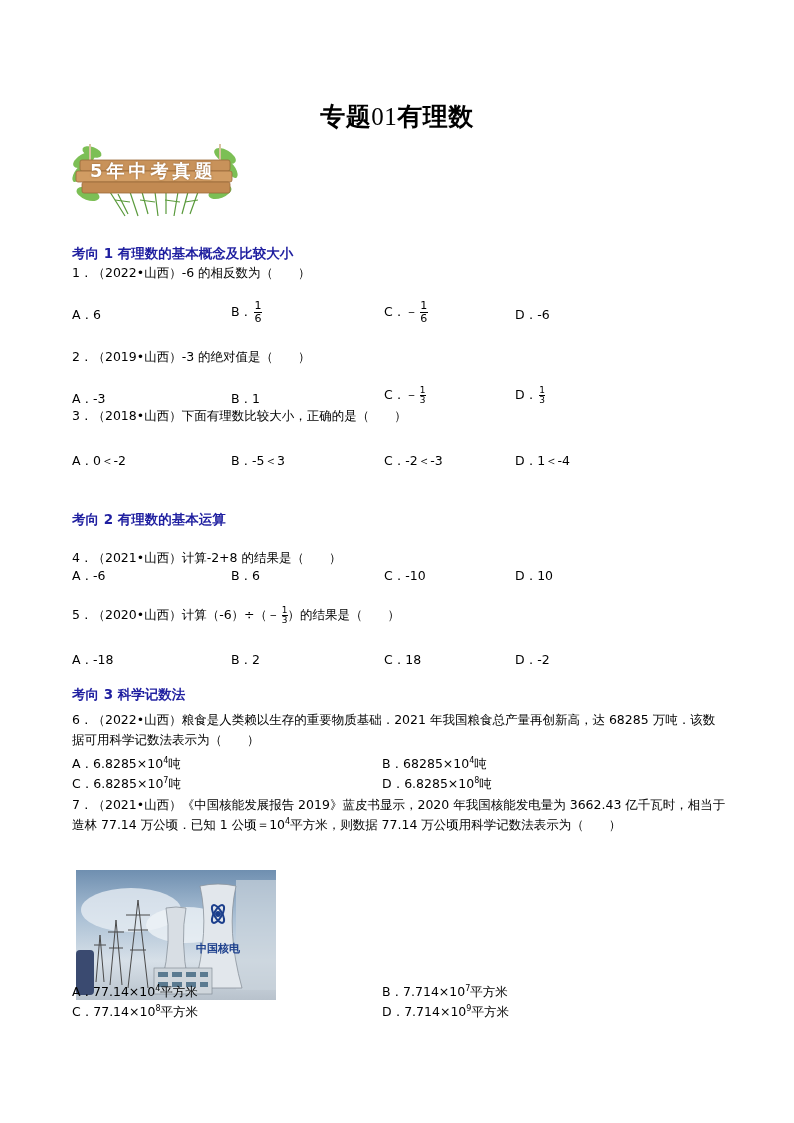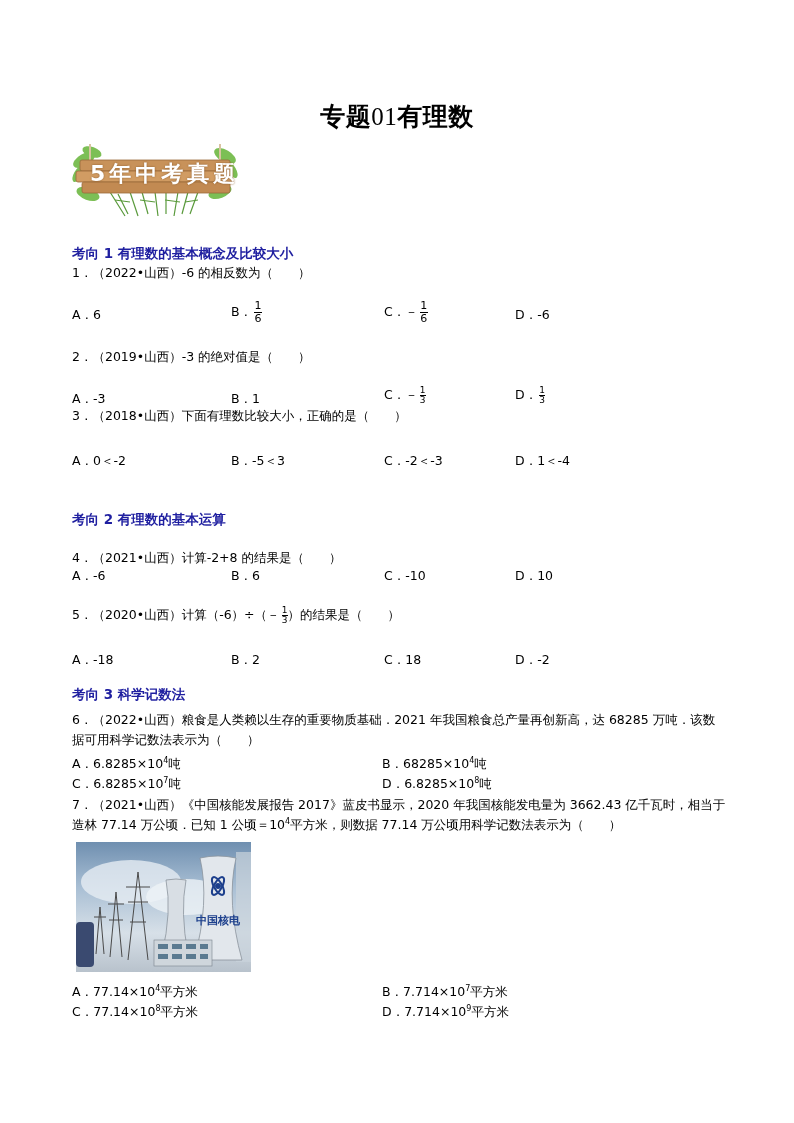--- a/index.html
+++ b/index.html
@@ -28,21 +28,21 @@
   .q.wrap { white-space: normal; width: 655px; line-height: 20px; }
   .frac {
     display: inline-flex; flex-direction: column; align-items: center;
     vertical-align: middle; font-size: 11px; line-height: 12px; margin-left: 2px;
   }
   .frac .bar { border-top: 1px solid #000; width: 8px; height: 0; }
   .frac.small { font-size: 9px; line-height: 9px; }
   .frac.small .bar { width: 6px; }
   sup { font-size: 8px; vertical-align: super; line-height: 0; }
   .img {
-    left: 76px; top: 842px; width: 175px; height: 130px; overflow: hidden;
+    left: 76px; top: 870px; width: 200px; height: 130px; overflow: hidden;
     background: linear-gradient(180deg, #6f8fb0 0%, #a9bfd4 35%, #d7e0e8 70%, #b8c2cc 100%);
   }
 </style>
 </head>
 <body>
 
 <div class="abs title">
   <span>专题</span><span class="num">01</span><span>有理数</span>
 </div>
 
@@ -60,21 +60,21 @@
     <g stroke="#5a9a3c" stroke-width="1.2" fill="none">
       <path d="M40 50 L55 74 M48 52 L58 72 M60 50 L68 74 M72 50 L78 72 M85 50 L88 74 M96 50 L96 72 M108 50 L104 74 M118 50 L112 72 M128 50 L120 72"></path>
       <path d="M45 58 L60 60 M70 58 L85 60 M95 58 L110 60 M115 60 L128 58"></path>
     </g>
     <line x1="20" y1="2" x2="20" y2="22" stroke="#d8c4a0" stroke-width="2"></line>
     <line x1="150" y1="2" x2="150" y2="22" stroke="#d8c4a0" stroke-width="2"></line>
     <rect x="10" y="18" width="150" height="11" rx="2" fill="#c8925a" stroke="#9a6a3a" stroke-width="0.8"></rect>
     <rect x="6" y="29" width="156" height="11" rx="2" fill="#d19c63" stroke="#9a6a3a" stroke-width="0.8"></rect>
     <rect x="12" y="40" width="148" height="11" rx="2" fill="#c28a52" stroke="#9a6a3a" stroke-width="0.8"></rect>
   </svg>
-  <div class="abs" style="left:20px; top:17px; font-size:22px; font-weight:bold; color:#ffffff; letter-spacing:4px; font-family:'DejaVu Sans', sans-serif; text-shadow:0 0 2px #8a5a2a;">5年中考真题</div>
+  <div class="abs" style="left:20px; top:17px; font-size:18px; font-weight:bold; color:#ffffff; letter-spacing:4px; font-family:'DejaVu Sans', sans-serif; text-shadow:0 0 2px #8a5a2a;">5年中考真题</div>
 </div>
 
 <div class="abs section" style="top:245px;">考向 1 有理数的基本概念及比较大小</div>
 
 <div class="abs q" style="top:264px;">1．（2022•山西）-6 的相反数为（　　）</div>
 <div class="abs opt" style="left:72px; top:306px;">A．6</div>
 <div class="abs opt" style="left:231px; top:300px;">
   <span>B．</span><span class="frac">
       <span>1</span>
       <span class="bar"></span>
@@ -136,21 +136,21 @@
 
 <div class="abs section" style="top:686px;">考向 3 科学记数法</div>
 
 <div class="abs q wrap" style="top:710px;">6．（2022•山西）粮食是人类赖以生存的重要物质基础．2021 年我国粮食总产量再创新高，达 68285 万吨．该数据可用科学记数法表示为（　　）</div>
 <div class="abs opt" style="left:72px; top:755px;"><span>A．6.8285×10</span><sup>4</sup><span>吨</span></div>
 <div class="abs opt" style="left:382px; top:755px;"><span>B．68285×10</span><sup>4</sup><span>吨</span></div>
 <div class="abs opt" style="left:72px; top:775px;"><span>C．6.8285×10</span><sup>7</sup><span>吨</span></div>
 <div class="abs opt" style="left:382px; top:775px;"><span>D．6.8285×10</span><sup>8</sup><span>吨</span></div>
 
 <div class="abs q wrap" style="top:795px;">
-  <span>7．（2021•山西）《中国核能发展报告 2017》蓝皮书显示，2020 年我国核能发电量为 3662.43 亿千瓦时，相当于造林 77.14 万公顷．已知 1 公顷＝10</span><sup>4</sup><span>平方米，则数据 77.14 万公顷用科学记数法表示为（　　）</span>
+  <span>7．（2021•山西）《中国核能发展报告 2019》蓝皮书显示，2020 年我国核能发电量为 3662.43 亿千瓦时，相当于造林 77.14 万公顷．已知 1 公顷＝10</span><sup>4</sup><span>平方米，则数据 77.14 万公顷用科学记数法表示为（　　）</span>
 </div>
 
 <div class="abs img">
   <svg width="200" height="130" viewBox="0 0 200 130">
     <rect x="0" y="0" width="200" height="130" fill="none"></rect>
     <ellipse cx="55" cy="40" rx="50" ry="22" fill="#e6ecf2" opacity="0.8"></ellipse>
     <ellipse cx="110" cy="55" rx="40" ry="18" fill="#eef2f6" opacity="0.8"></ellipse>
     <rect x="160" y="10" width="40" height="110" fill="#c9d3dc" opacity="0.7"></rect>
 
     <g stroke="#4a4a4a" stroke-width="1" fill="none">

